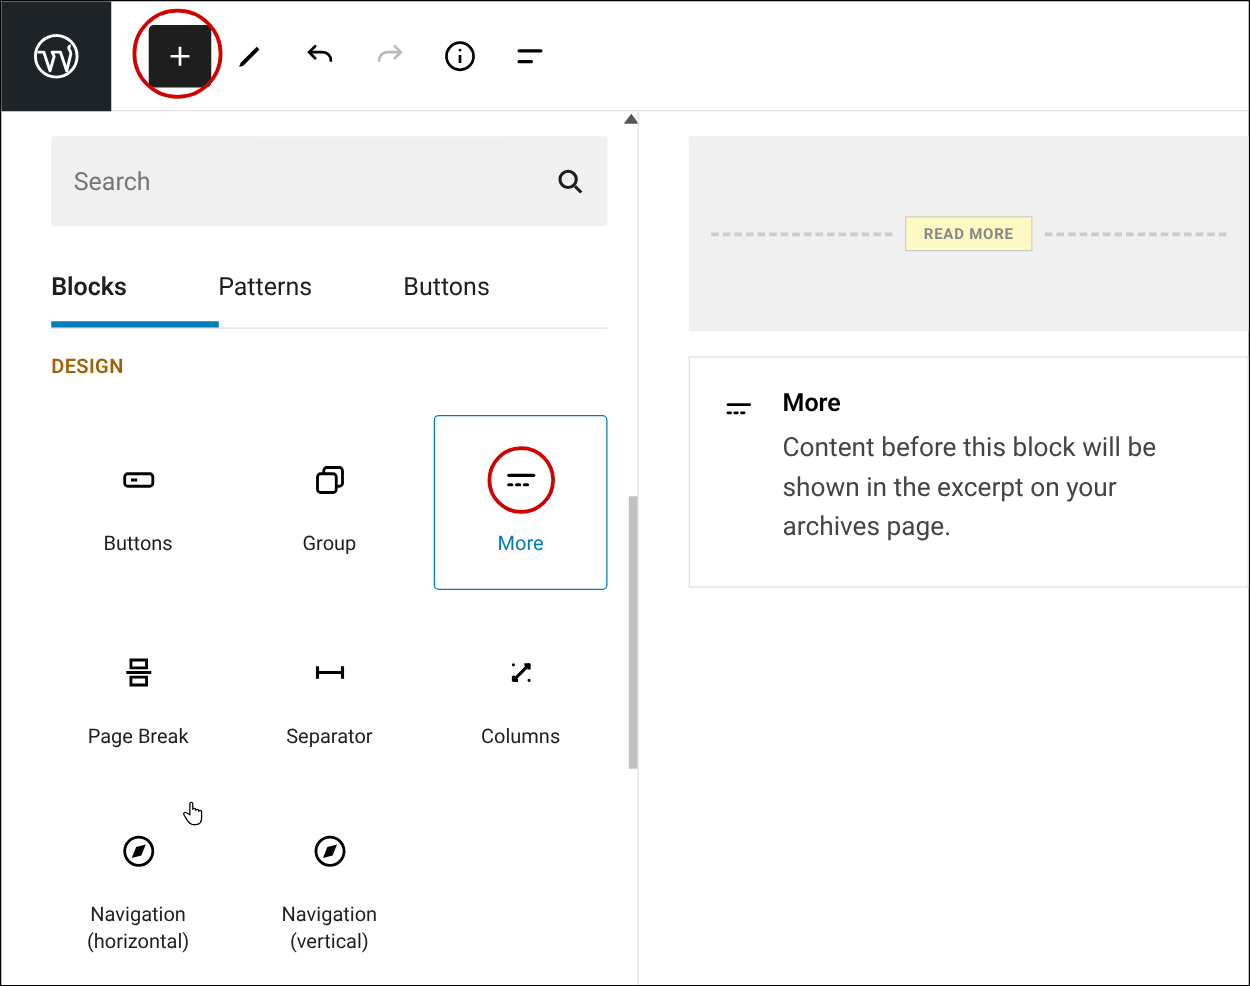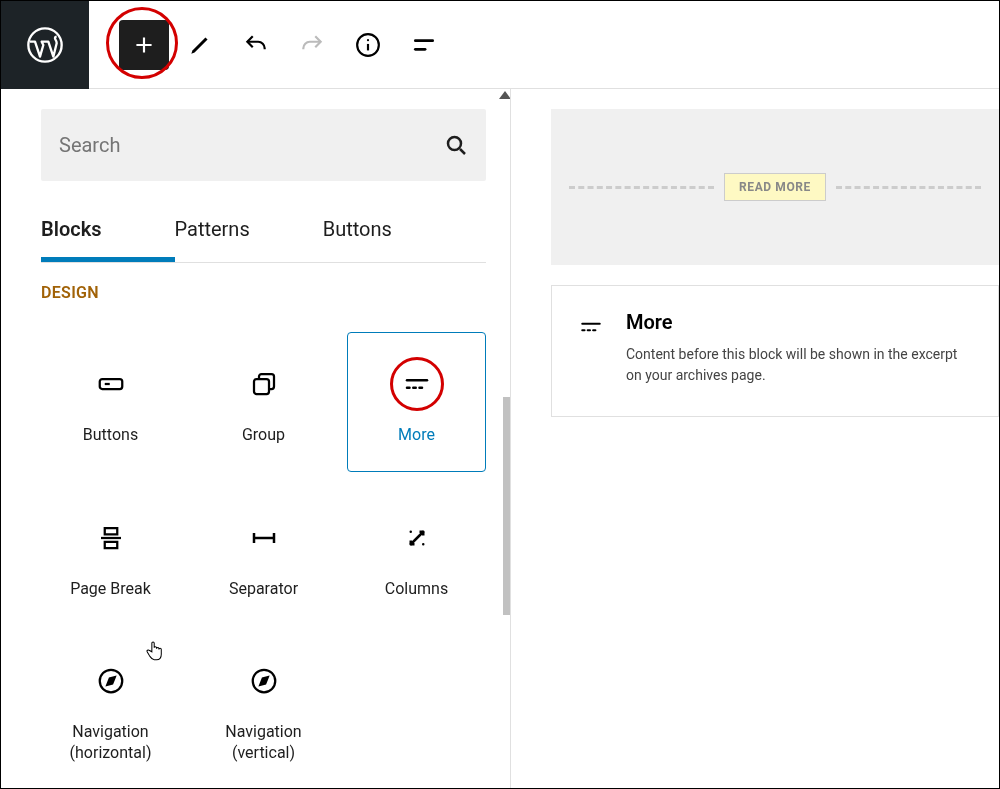--- a/index.html
+++ b/index.html
@@ -39,21 +39,21 @@
 
   .canvas { flex: 1; padding: 20px 0 0 40px; }
   .preview-card { background: #f0f0f0; padding: 64px 18px; margin-bottom: 20px; }
   .readmore-row { display: flex; align-items: center; justify-content: center; }
   .dashline { flex: 1; border-bottom: 3px dashed #ccc; }
   .readmore-badge { border: 1px solid #ccc; padding: 6px 14px; color: #888; font-size: 12px; font-weight: 700; letter-spacing: .05em; margin: 0 10px; background: #fef9c3; text-align: right;}
   .desc-card { border: 1px solid #e0e0e0; padding: 24px 26px 30px; display: flex; }
   .desc-icon { margin-right: 22px; padding-top: 4px; }
   .desc-icon svg { width: 26px; height: 26px; }
   .desc-title { font-size: 20px; font-weight: 600; margin-bottom: 10px; }
-  .desc-text { font-size: 14px; color: #444; line-height: 1.5; }
+  .desc-text { font-size: 21px; color: #444; line-height: 1.5; }
 </style>
 </head>
 <body>
 
 <div class="toolbar">
   <div class="wp-logo">
     <svg viewBox="0 0 24 24" fill="none" stroke="currentColor" stroke-width="1.4">
       <circle cx="12" cy="12" r="10"></circle>
       <path d="M3 10h3l3 9 2-7-1-2h4l3 9 2-8c0-2-1-2-1-3 0-1 1-1 1-1" stroke-linejoin="round"></path>
     </svg>

